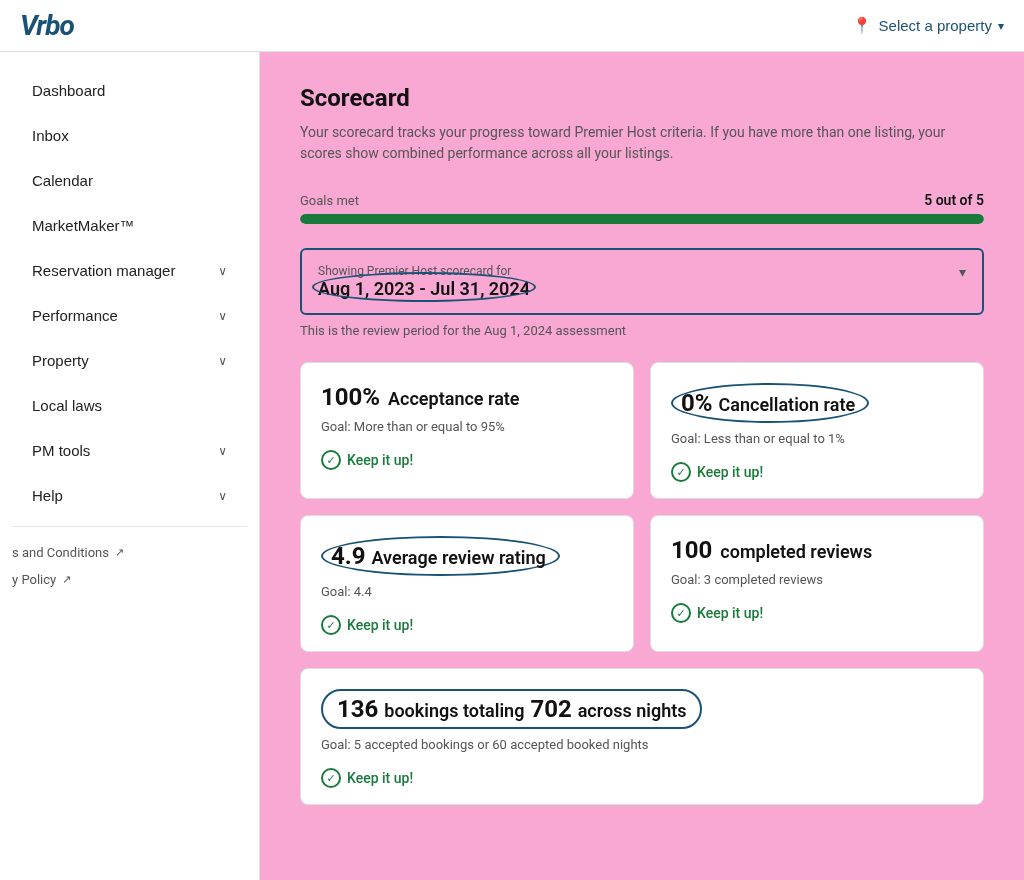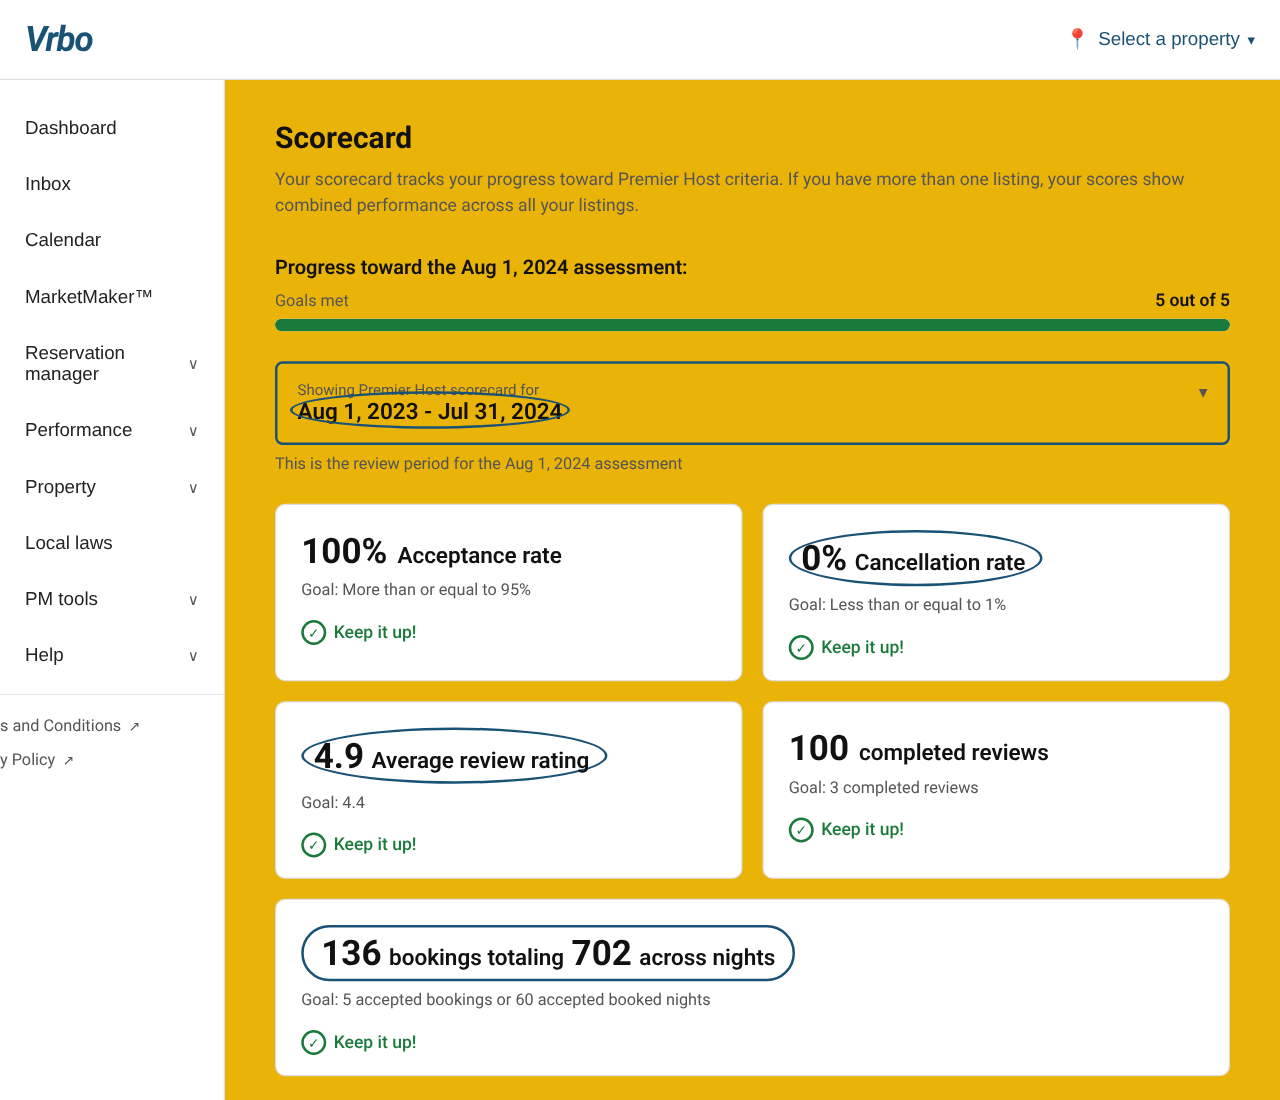--- a/index.html
+++ b/index.html
@@ -2,21 +2,21 @@
 <html><head>
   <meta charset="utf-8">
   <style>
     * { box-sizing: border-box; margin: 0; padding: 0; }
     body { font-family: -apple-system, BlinkMacSystemFont, 'Segoe UI', Roboto, sans-serif; background: #f5f5f5; display: flex; flex-direction: column; height: 880px; overflow: hidden; }
 
     
     .header {
       background: #fff;
       border-bottom: 1px solid #e0e0e0;
-      height: 64px;
+      height: 52px;
       display: flex;
       align-items: center;
       justify-content: space-between;
       padding: 0 20px;
       flex-shrink: 0;
       z-index: 10;
     }
     .logo {
       font-size: 28px;
       font-weight: 700;
@@ -45,26 +45,26 @@
 
     
     .layout {
       display: flex;
       flex: 1;
       overflow: hidden;
     }
 
     
     .sidebar {
-      width: 180px;
+      width: 260px;
       background: #fff;
       border-right: 1px solid #e0e0e0;
       flex-shrink: 0;
       overflow-y: auto;
-      padding: 16px 0;
+      padding: 16px 12px;
     }
     .sidebar-item {
       display: flex;
       align-items: center;
       justify-content: space-between;
       padding: 14px 20px;
       cursor: pointer;
       font-size: 15px;
       color: #222;
       border: none;
@@ -81,21 +81,21 @@
       color: #555;
       cursor: pointer;
       padding: 6px 0;
     }
     .sidebar-footer-link .ext-icon { font-size: 11px; }
 
     
     .main-content {
       flex: 1;
       overflow-y: auto;
-      background: #eab308;
+      background: #f9a8d4;
       padding: 32px 40px;
     }
 
     .page-title {
       font-size: 24px;
       font-weight: 700;
       color: #111;
       margin-bottom: 10px;
     }
     .page-desc {
@@ -200,21 +200,21 @@
     .metric-card.full-width {
       grid-column: 1 / -1;
     }
     .metric-header {
       display: flex;
       align-items: baseline;
       gap: 8px;
       margin-bottom: 8px;
     }
     .metric-value {
-      font-size: 28px;
+      font-size: 24px;
       font-weight: 700;
       color: #111;
     }
     .metric-label {
       font-size: 18px;
       font-weight: 600;
       color: #111;
     }
     .metric-header-circled {
       display: inline-flex;
@@ -328,23 +328,20 @@
         </div>
     </div>
   </nav>
 
   <main class="main-content">
 
     <h1 class="page-title">Scorecard</h1>
     <p class="page-desc">Your scorecard tracks your progress toward Premier Host criteria. If you have more than one listing, your scores show combined performance across all your listings.</p>
 
     <div class="progress-section">
-      <div style="margin-bottom:10px;">
-        <span class="progress-heading">Progress toward the Aug 1, 2024 assessment:</span>
-      </div>
       <div class="progress-label-row">
         <span class="goals-met-label">Goals met</span>
         <span class="goals-met-value">5 out of 5</span>
       </div>
       <div class="progress-bar-track">
         <div class="progress-bar-fill" id="progress-fill" style="width: 100%;"></div>
       </div>
     </div>
 
     <div class="date-selector">

